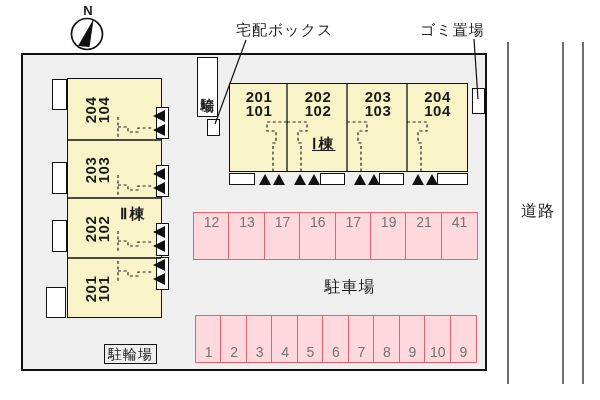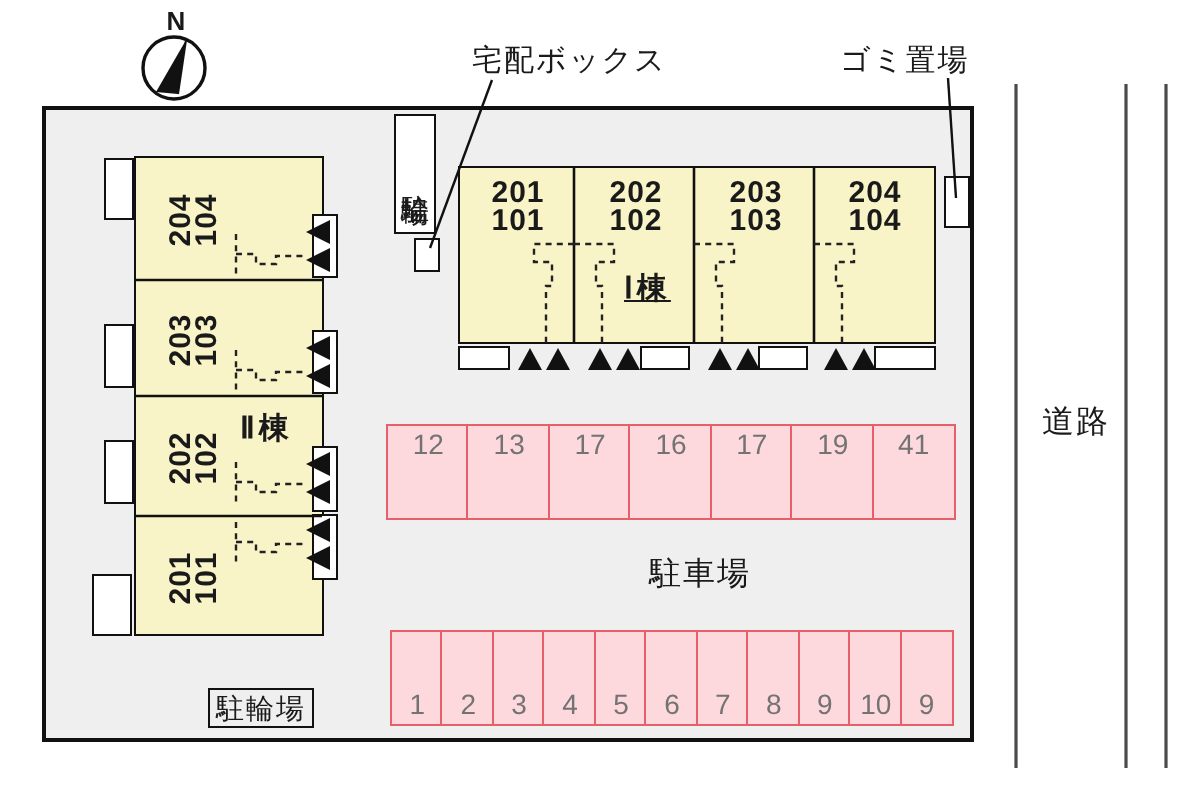--- a/index.html
+++ b/index.html
@@ -102,20 +102,21 @@
   <div class="abs wbox" style="left:207px;top:119px;width:13px;height:17px;"></div>
   <div class="abs wbox" style="left:472px;top:88px;width:13px;height:26px;"></div>
 
   <div class="abs prow ptop" style="left:193px;top:212px;width:285px;height:48px;">
     <div class="pcell">12</div>
     <div class="pcell">13</div>
     <div class="pcell">17</div>
     <div class="pcell">16</div>
     <div class="pcell">17</div>
     <div class="pcell">19</div>
+    <div class="pcell">21</div>
     <div class="pcell">41</div>
   </div>
   <div class="abs prow pbot" style="left:195px;top:315px;width:282px;height:48px;">
     <div class="pcell">1</div>
     <div class="pcell">2</div>
     <div class="pcell">3</div>
     <div class="pcell">4</div>
     <div class="pcell">5</div>
     <div class="pcell">6</div>
     <div class="pcell">7</div>

